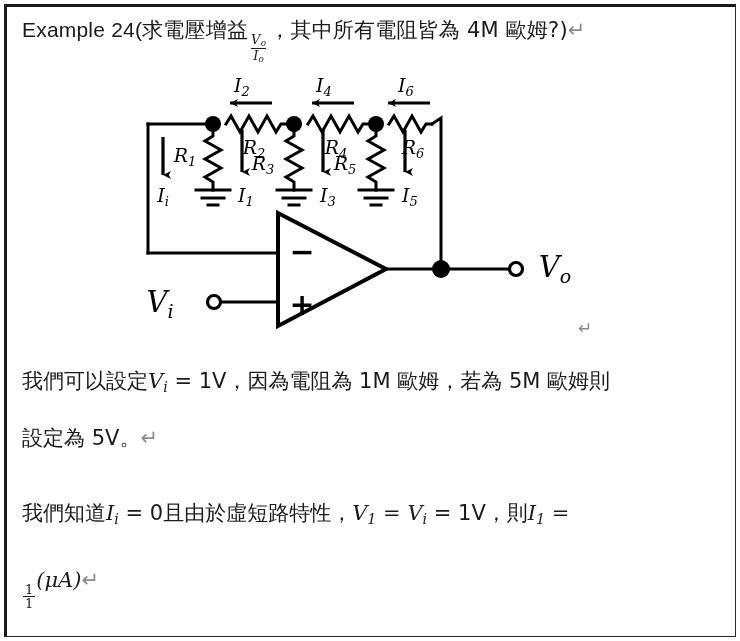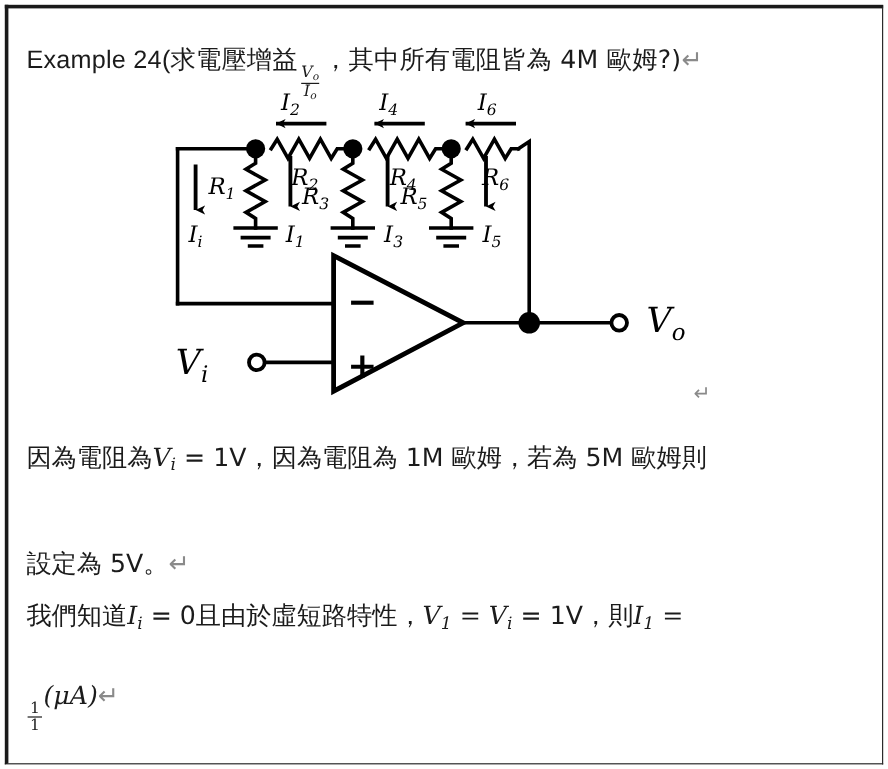--- a/index.html
+++ b/index.html
@@ -66,31 +66,31 @@
     margin: 0 1px;
   }
   .frac .num { padding: 0 2px; }
   .frac .den { padding: 0 2px; border-top: 1.3px solid #1b1b1b; text-align: center; }
 
   .sub { font-size: 0.68em; vertical-align: -0.28em; }
 
   
   #heading {
     left: 22px;
-    top: 36px;
+    top: 16px;
     font-size: 21px;
     letter-spacing: 0.2px;
   }
   
   .para {
     left: 22px;
     font-size: 21px;
   }
   #para1 { top: 367px; }
-  #para2 { top: 456px; }
+  #para2 { top: 424px; }
   #para3 { top: 499px; }
   #para4 { top: 568px; font-size: 21px; }
 
   
   #circuit {
     position: absolute;
     left: 130px;
     top: 72px;
     width: 490px;
     height: 260px;
@@ -212,21 +212,21 @@
       </g>
 
       <text x="172" y="190" font-size="30" font-weight="bold" text-anchor="middle" font-family="DejaVu Sans, sans-serif" fill="#000">−</text>
       <text x="172" y="243" font-size="30" font-weight="bold" text-anchor="middle" font-family="DejaVu Sans, sans-serif" fill="#000">+</text>
     </svg>
   </div>
 
   <div class="txt pilcrow" id="stray-pilcrow">↵</div>
 
   <div class="txt para" id="para1">
-    <span class="cjk">因為電阻為</span><span class="mathit"><span>V</span><span class="sub">i</span></span><span class="cjk"> = 1V，因為電阻為 1M 歐姆，若為 5M 歐姆則</span>
+    <span class="cjk">我們可以設定</span><span class="mathit"><span>V</span><span class="sub">i</span></span><span class="cjk"> = 1V，因為電阻為 1M 歐姆，若為 5M 歐姆則</span>
   </div>
 
   <div class="txt para" id="para2">
     <span class="cjk">設定為 5V。</span><span class="pilcrow">↵</span>
   </div>
 
   <div class="txt para" id="para3">
     <span class="cjk">我們知道</span><span class="mathit"><span>I</span><span class="sub">i</span></span><span class="cjk"> = 0且由於虛短路特性，</span><span class="mathit"><span>V</span><span class="sub">1</span></span><span class="mathup"> = </span><span class="mathit"><span>V</span><span class="sub">i</span></span><span class="cjk"> = 1V，則</span><span class="mathit"><span>I</span><span class="sub">1</span></span><span class="mathup"> =</span>
   </div>
 

